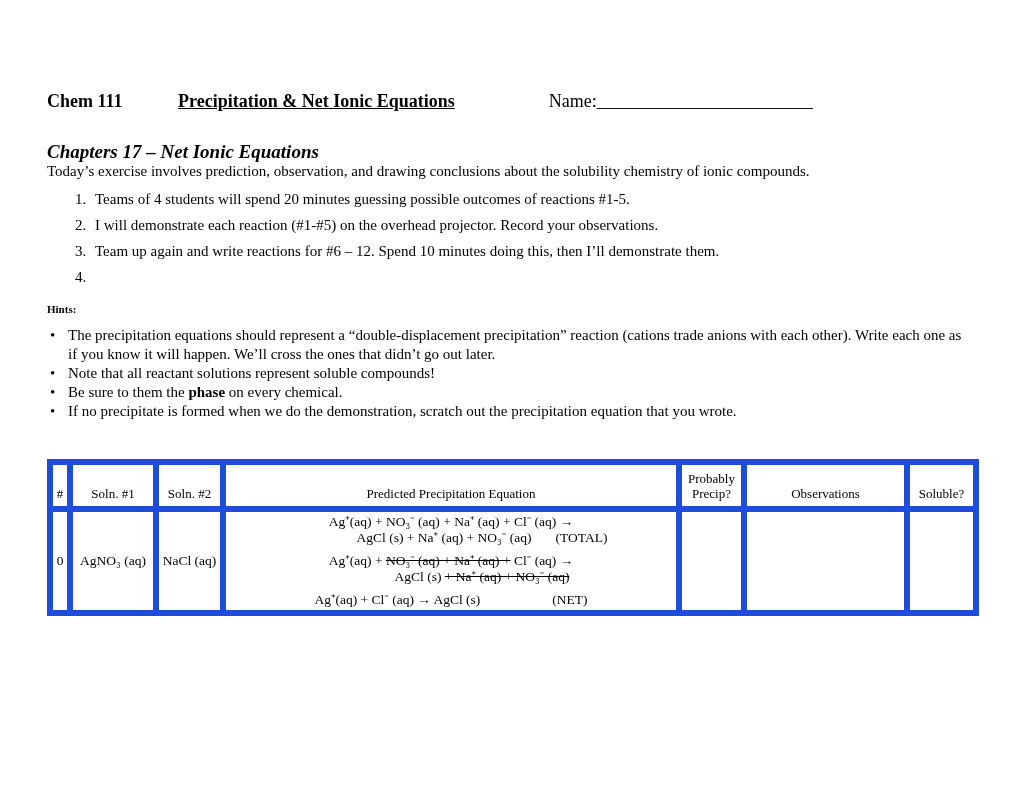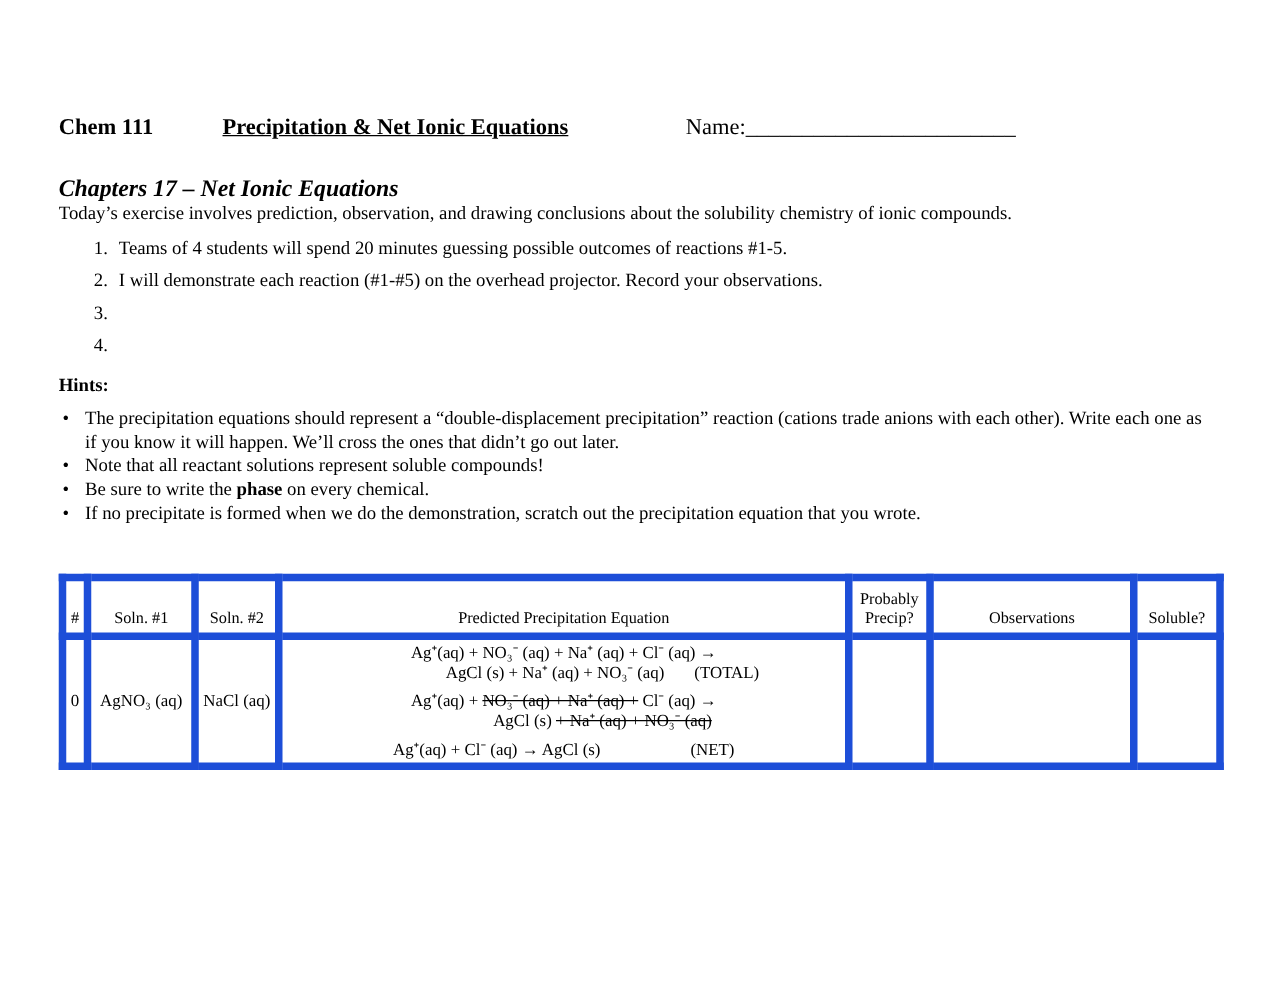--- a/index.html
+++ b/index.html
@@ -63,21 +63,21 @@
     margin-top: 7px;
     font-size: 15px;
     line-height: 19px;
   }
   .numbered-item .num {
     width: 20px;
     flex: 0 0 20px;
   }
   .hints-label {
     margin-top: 13px;
-    font-size: 15px;
+    font-size: 11px;
     font-weight: bold;
     line-height: 19px;
     font-family: Liberation Serif, serif;
   }
   .bullet-list {
     margin-top: 7px;
   }
   .bullet-item {
     display: flex;
     margin-left: 3px;
@@ -154,40 +154,41 @@
     <div class="numbered-item">
       <span class="num">1.</span>
       <span class="itext">Teams of 4 students will spend 20 minutes guessing possible outcomes of reactions #1-5.</span>
     </div>
     <div class="numbered-item">
       <span class="num">2.</span>
       <span class="itext">I will demonstrate each reaction (#1-#5) on the overhead projector.  Record your observations.</span>
     </div>
     <div class="numbered-item">
       <span class="num">3.</span>
+      <span class="itext">Team up again and write reactions for #6 – 12.  Spend 10 minutes doing this, then I’ll demonstrate them.</span>
     </div>
     <div class="numbered-item">
       <span class="num">4.</span>
     </div>
   </div>
 
   <div class="hints-label">Hints:</div>
 
   <div class="bullet-list">
     <div class="bullet-item">
       <span class="marker">•</span>
       <span class="btext">The precipitation equations should represent a “double-displacement precipitation” reaction (cations trade anions with each other).  Write each one as if you know it will happen.  We’ll cross the ones that didn’t go out later.</span>
     </div>
     <div class="bullet-item">
       <span class="marker">•</span>
       <span class="btext">Note that all reactant solutions represent soluble compounds!</span>
     </div>
     <div class="bullet-item">
       <span class="marker">•</span>
-      <span class="btext"><span>Be sure to write the </span><span class="bold">phase</span><span> on every chemical.</span></span>
+      <span class="btext"><span>Be sure to them the </span><span class="bold">phase</span><span> on every chemical.</span></span>
     </div>
     <div class="bullet-item">
       <span class="marker">•</span>
       <span class="btext">If no precipitate is formed when we do the demonstration, scratch out the precipitation equation that you wrote.</span>
     </div>
   </div>
 
   <table class="worksheet">
     <colgroup>
       <col style="width:20px">

